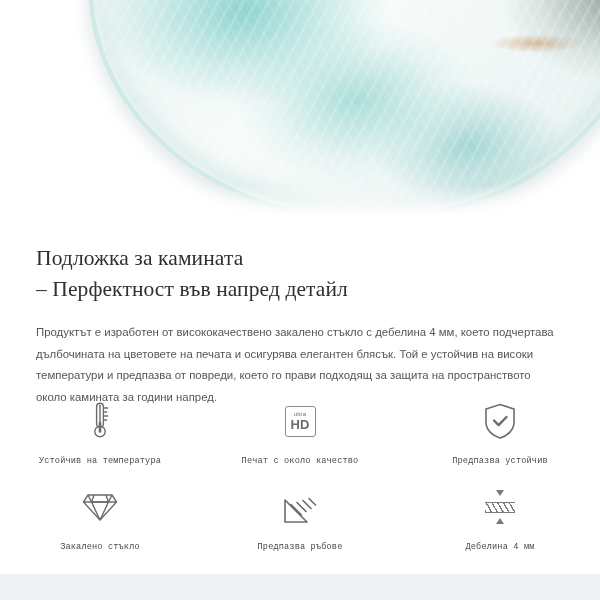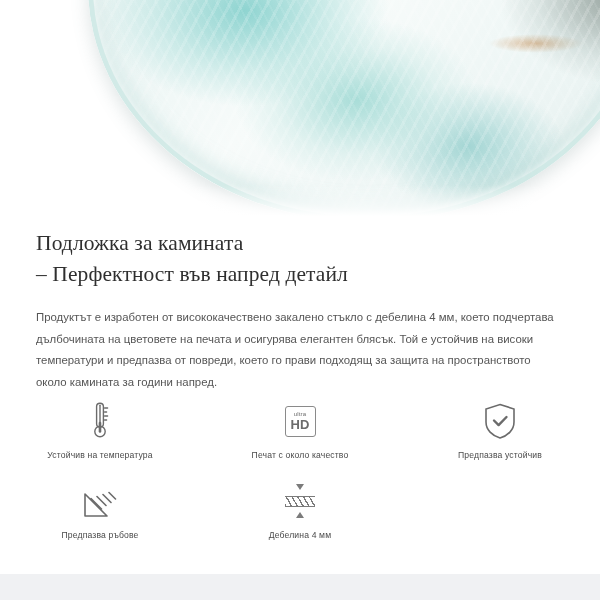--- a/index.html
+++ b/index.html
@@ -75,21 +75,21 @@
     background: linear-gradient(to bottom, rgba(255,255,255,0) 0%, #ffffff 78%);
   }
 
   
   .content {
     position: absolute;
     left: 0; top: 225px;
     width: 600px;
   }
   .headline {
-    margin: 3px 36px 0 36px;
+    margin: 18px 36px 0 36px;
     font-family: "Liberation Serif", serif;
     font-size: 21.5px;
     line-height: 31px;
     color: #2f2f2f;
     font-weight: 400;
     letter-spacing: 0.1px;
   }
   .headline .l2 { display: block; }
   .body-copy {
     margin: 17px 36px 4px 36px;
@@ -116,25 +116,26 @@
     justify-content: flex-start;
   }
   .ficon {
     height: 46px;
     display: flex;
     align-items: center;
     justify-content: flex-start;
     color: #6b6b6b;
   }
   .flabel {
-    margin-top: 6px;
+    margin-top: 12px;
     font-size: 8.6px;
     color: #4a4a4a;
     text-align: center;
     letter-spacing: 0.15px;
+    font-family: Liberation Mono, monospace;
   }
 
   
   .hd-badge {
     width: 31px; height: 31px;
     border: 1.4px solid #8a8a8a;
     border-radius: 3px;
     display: flex; flex-direction: column;
     align-items: center; justify-content: center;
     color: #6b6b6b;
@@ -222,20 +223,31 @@
     <div class="feature">
       <div class="ficon">
         <svg width="34" height="38" viewBox="0 0 34 38">
           <path d="M17 2.5 31 7v13c0 8-6.2 13.6-14 16-7.8-2.4-14-8-14-16V7z" fill="none" stroke="#6b6b6b" stroke-width="1.6"></path>
           <path d="M11 18.5l4.6 4.6L23.5 15" fill="none" stroke="#6b6b6b" stroke-width="2.4" stroke-linecap="round" stroke-linejoin="round"></path>
         </svg>
       </div>
       <div class="flabel">Предпазва устойчив</div>
     </div>
 
+    <div class="feature">
+      <div class="ficon">
+        <svg width="36" height="32" viewBox="0 0 36 32" fill="none" stroke="#6b6b6b" stroke-width="1.4">
+          <path d="M6 4h24l4.5 7L18 29 1.5 11z" stroke-linejoin="round"></path>
+          <path d="M1.5 11h33"></path>
+          <path d="M6 4l3.5 7L18 29M30 4l-3.5 7L18 29M9.5 11h17"></path>
+          <path d="M12 4l-2.5 7M24 4l2.5 7"></path>
+        </svg>
+      </div>
+      <div class="flabel">Закалено стъкло</div>
+    </div>
 
     <div class="feature">
       <div class="ficon">
         <svg width="34" height="34" viewBox="0 0 34 34" fill="none" stroke="#6b6b6b" stroke-width="1.6">
           <path d="M2 32V10L24 32z" stroke-linejoin="round"></path>
           <path d="M8 14.5l10.5 10.5M14 12.5l9 9M20 10.5l8 8M26 8.5l6.5 6.5" stroke-linecap="round"></path>
         </svg>
       </div>
       <div class="flabel">Предпазва ръбове</div>
     </div>

